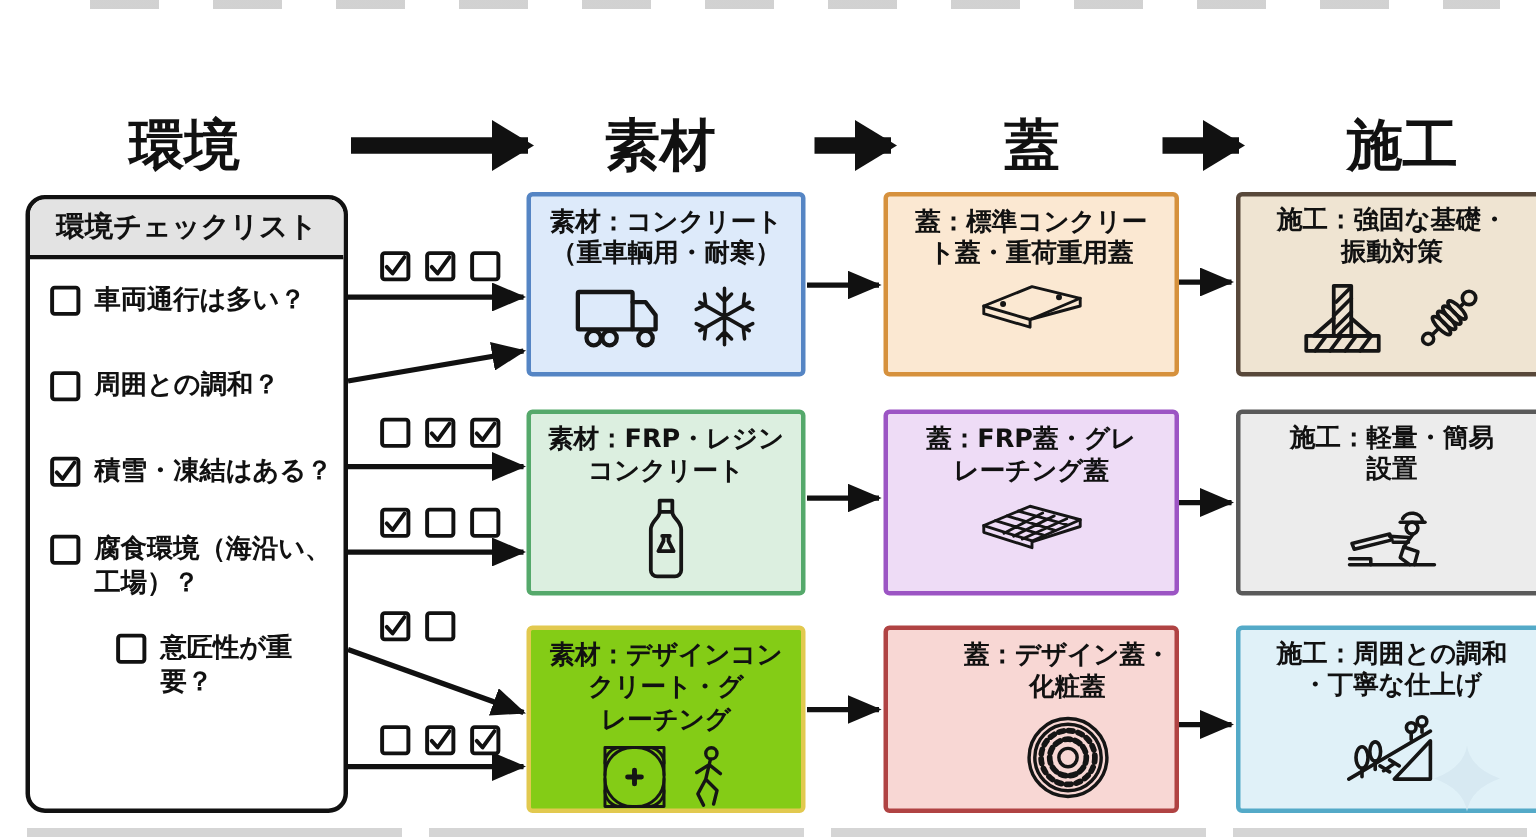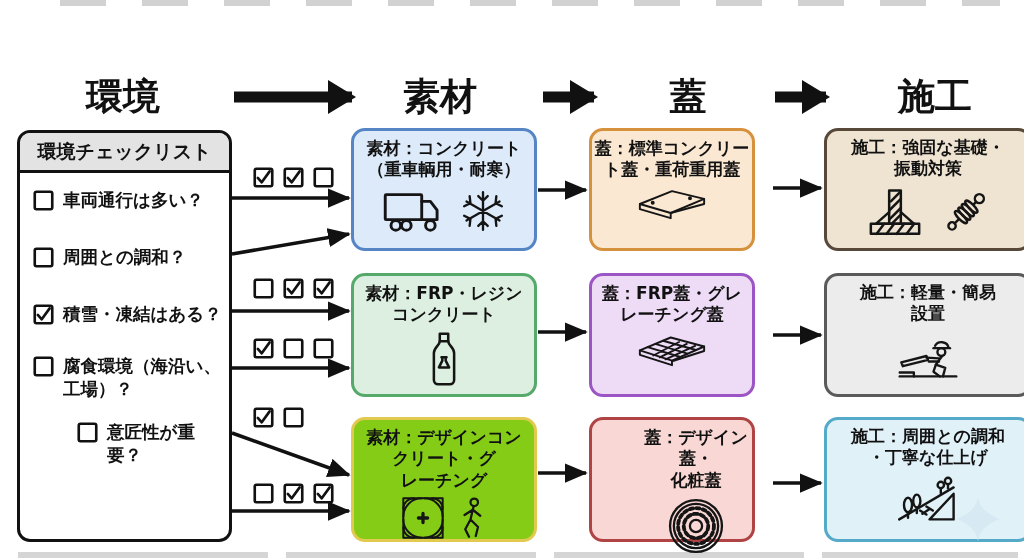--- a/index.html
+++ b/index.html
@@ -13,27 +13,27 @@
   #checklist{position:absolute;left:17px;top:130px;width:215px;height:412px;background:#fff;
              border:3px solid #111;border-radius:13px;box-sizing:border-box;}
   #checklist-header{height:37px;line-height:37px;background:#e3e3e3;border-bottom:3px solid #111;
                     border-radius:10px 10px 0 0;text-align:center;font-size:19px;font-weight:700;}
   .check-item{position:absolute;left:13px;display:flex;align-items:flex-start;gap:9px;}
   .check-item .cb{flex:0 0 auto;margin-top:1px;}
   .check-label{font-size:17.5px;font-weight:700;line-height:1.3;white-space:pre-line;}
   
   .mini-checks{position:absolute;display:flex;gap:9px;}
   
-  .flow-box{position:absolute;border-radius:14px;box-sizing:border-box;border:3px solid #000;
+  .flow-box{position:absolute;border-radius:4px;box-sizing:border-box;border:3px solid #000;
             text-align:center;padding-top:7px;}
   .box-title{font-size:17px;font-weight:700;line-height:1.25;white-space:pre-line;}
   .icon-row{display:flex;justify-content:center;align-items:center;gap:14px;margin-top:6px;}
   .icon-row svg{display:block;}
   
-  .col-mat{left:351px;width:186px;} .col-lid{left:589px;width:166px;} .col-con{left:824px;width:208px;font-family:Liberation Mono, monospace;}
+  .col-mat{left:351px;width:186px;} .col-lid{left:589px;width:197px;} .col-con{left:824px;width:208px;font-family:Liberation Mono, monospace;}
   .row-1{top:128px;height:123px;} .row-2{top:273px;height:124px;} .row-3{top:417px;height:125px;}
   
   #connectors{position:absolute;left:0;top:0;pointer-events:none;}
   
   #sparkle{position:absolute;left:956px;top:497px;opacity:.95;}
   
   #top-strip{position:absolute;left:60px;top:0;width:940px;height:6px;opacity:.45;
     background:repeating-linear-gradient(90deg,#9a9a9a 0 46px,transparent 46px 82px);}
   #bottom-strip{position:absolute;left:18px;top:552px;width:1000px;height:6px;opacity:.75;
     background:repeating-linear-gradient(90deg,#c7c7c7 0 250px,transparent 250px 268px);}

